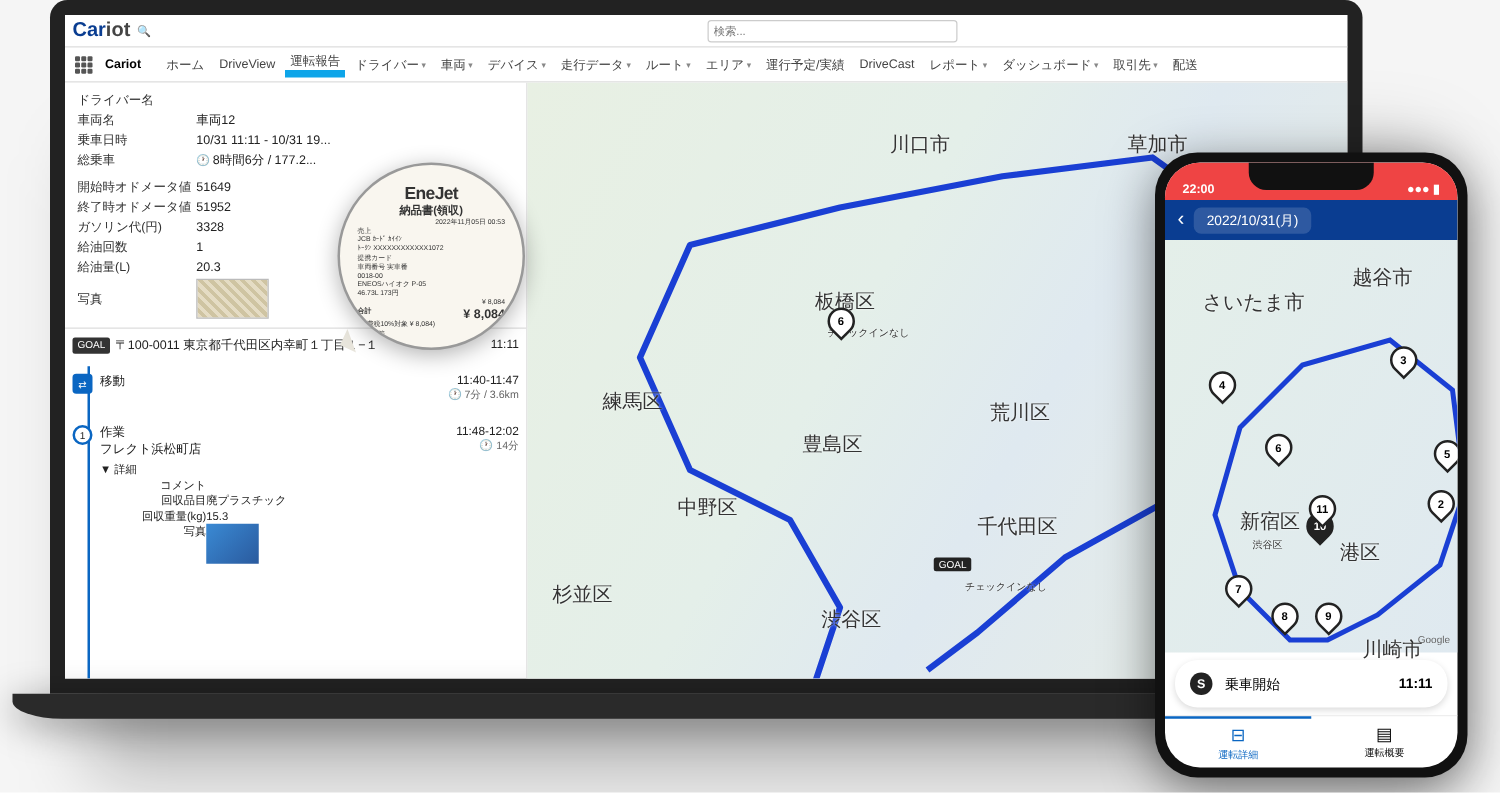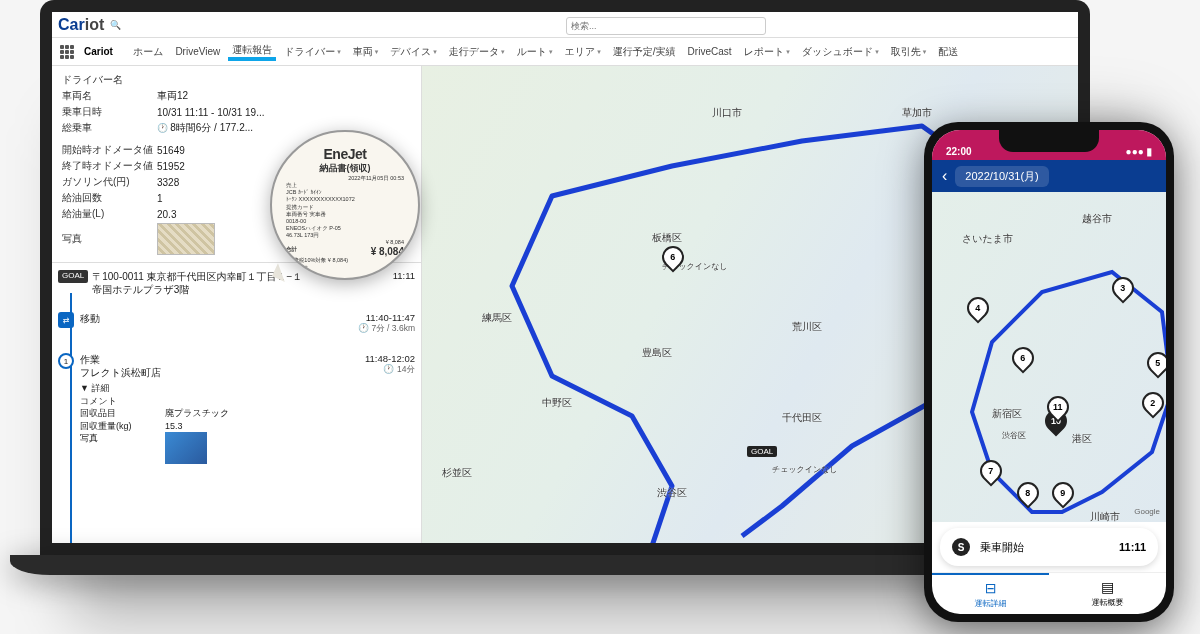--- a/index.html
+++ b/index.html
@@ -19,21 +19,21 @@
 .search-wrap { margin-left: auto; margin-right: 300px; }
 .search-input { width: 200px; height: 18px; border: 1px solid #ccc; border-radius: 3px; font-size: 9px; padding: 0 4px; }
 .search-icon { font-size: 9px; color: #888; margin-right: -170px; position: relative; left: 6px; z-index: 1; }
 
 
 .nav-bar { height: 28px; display: flex; align-items: center; padding: 0 8px; border-bottom: 1px solid #ddd; font-size: 10px; gap: 4px; overflow: hidden; white-space: nowrap; }
 .apps-icon { width: 14px; height: 14px; display: grid; grid-template-columns: repeat(3,1fr); gap: 1px; margin-right: 6px; }
 .apps-icon span { background: #555; border-radius: 1px; }
 .app-label { font-weight: 600; margin-right: 12px; }
 .nav-item { color: #444; padding: 0 4px; display: flex; align-items: center; gap: 2px; cursor: pointer; }
-.nav-item.sel { border-bottom: 4px solid #0ea5e9; }
+.nav-item.sel { border-bottom: 6px solid #0ea5e9; }
 .chev { font-size: 7px; color: #888; }
 
 
 .main { flex: 1; display: flex; overflow: hidden; }
 .left-panel { width: 370px; display: flex; flex-direction: column; border-right: 1px solid #ddd; font-size: 10px; color: #222; }
 .map { flex: 1; position: relative; background: linear-gradient(120deg,#e8f0e3 0%,#e4efe9 40%,#dfe9f0 60%,#e8ede4 100%); overflow: hidden; }
 
 
 .details { padding: 6px 10px; }
 .row { display: flex; padding: 1px 0; align-items: center; }
@@ -56,35 +56,35 @@
 .timeline { flex: 1; border-top: 1px solid #ddd; padding: 4px 6px; overflow: hidden; position: relative; }
 .tl-item { display: flex; padding: 3px 0; position: relative; }
 .tl-badge { font-size: 8px; background: #333; color: #fff; padding: 1px 4px; border-radius: 2px; margin-right: 4px; height: 13px; }
 .tl-body { flex: 1; line-height: 1.3; }
 .tl-time { text-align: right; font-size: 9.5px; }
 .tl-sub { font-size: 8.5px; color: #666; text-align: right; }
 .tl-line { position: absolute; left: 18px; top: 30px; bottom: 0; width: 2px; background: #0a66c2; }
 .tl-node { width: 16px; height: 16px; border: 2px solid #0a66c2; border-radius: 50%; background: #fff; display: flex; align-items: center; justify-content: center; font-size: 8px; margin-right: 6px; z-index: 1; }
 .tl-node.sq { border-radius: 3px; background: #0a66c2; color: #fff; }
 .detail-block { margin-left: 22px; font-size: 9px; line-height: 1.4; }
-.detail-block .dlbl { width: 85px; display: inline-block; }
+.detail-block .dlbl { width: 85px; display: inline-block; text-align: right; }
 .detail-toggle { font-size: 9px; }
 .blue-thumb { width: 42px; height: 32px; background: linear-gradient(135deg,#3a8ad4,#2a5a9e); display: inline-block; vertical-align: top; }
 
 
-.city-label { position: absolute; font-size: 10px; color: #333; text-shadow: 0 0 2px #fff; pointer-events: none; }
+.city-label { position: absolute; font-size: 16px; color: #333; text-shadow: 0 0 2px #fff; pointer-events: none; }
 .goal-tag { position: absolute; background: #222; color: #fff; font-size: 8px; padding: 1px 4px; border-radius: 2px; }
 .map-pin { position: absolute; width: 22px; height: 22px; border-radius: 50% 50% 50% 0; background: #fff; border: 2px solid #222; transform: rotate(-45deg); display: flex; align-items: center; justify-content: center; font-size: 9px; font-weight: 700; }
 .map-pin span { transform: rotate(45deg); }
 
 
 .phone-frame { position: absolute; right: 26px; bottom: 12px; width: 250px; height: 500px; background: #111; border-radius: 34px; padding: 8px; box-shadow: 0 10px 40px rgba(0,0,0,.5); z-index: 10; }
 .phone-screen { width: 100%; height: 100%; background: #fff; border-radius: 28px; overflow: hidden; display: flex; flex-direction: column; position: relative; }
 .notch { position: absolute; top: 0; left: 50%; transform: translateX(-50%); width: 100px; height: 22px; background: #111; border-radius: 0 0 14px 14px; z-index: 3; }
-.status-bar { height: 30px; background: #be185d; color: #fff; display: flex; justify-content: space-between; align-items: flex-end; padding: 0 14px 3px; font-size: 10px; font-weight: 600; }
+.status-bar { height: 30px; background: #ef4444; color: #fff; display: flex; justify-content: space-between; align-items: flex-end; padding: 0 14px 3px; font-size: 10px; font-weight: 600; }
 .hdr { height: 32px; background: #0a3d91; color: #fff; display: flex; align-items: center; padding: 0 10px; font-size: 12px; }
 .hdr .back { font-size: 16px; margin-right: 8px; }
 .hdr .date-tag { background: rgba(255,255,255,.15); padding: 3px 10px; border-radius: 6px; font-size: 11px; }
 .phone-map { flex: 1; background: linear-gradient(120deg,#e4efe9,#dfe9f0); position: relative; }
 .phone-pin { position: absolute; width: 22px; height: 22px; border-radius: 50% 50% 50% 0; background: #fff; border: 2px solid #222; transform: rotate(-45deg); display: flex; align-items: center; justify-content: center; font-size: 9px; font-weight: 700; }
 .phone-pin span { transform: rotate(45deg); }
 .phone-card { margin: 6px 8px; background: #fff; border-radius: 18px; padding: 10px 12px; box-shadow: 0 2px 6px rgba(0,0,0,.15); display: flex; align-items: center; font-size: 11px; }
 .phone-card .s-badge { width: 18px; height: 18px; border-radius: 50%; background: #222; color: #fff; display: flex; align-items: center; justify-content: center; font-size: 10px; font-weight: 700; margin-right: 10px; }
 .phone-card .ptime { margin-left: auto; font-weight: 600; }
 .phone-tabs { height: 42px; display: flex; border-top: 1px solid #eee; }
@@ -222,21 +222,20 @@
                 <div class="photo-thumb"></div>
               </div>
       </div>
 
       <div class="timeline">
         <div class="tl-line"></div>
         <div class="tl-item">
           <span class="tl-badge">GOAL</span>
           <div class="tl-body">
                   <div>〒100-0011 東京都千代田区内幸町１丁目１−１</div>
-                  <div>帝国ホテルプラザ3階</div>
                 </div>
           <div class="tl-time">11:11</div>
         </div>
         <div class="tl-item" style="margin-top:10px">
           <div class="tl-node sq">⇄</div>
           <div class="tl-body">移動</div>
           <div>
                   <div class="tl-time">11:40-11:47</div>
                   <div class="tl-sub"><span class="clock">🕐</span><span>7分 / 3.6km</span></div>
                 </div>

